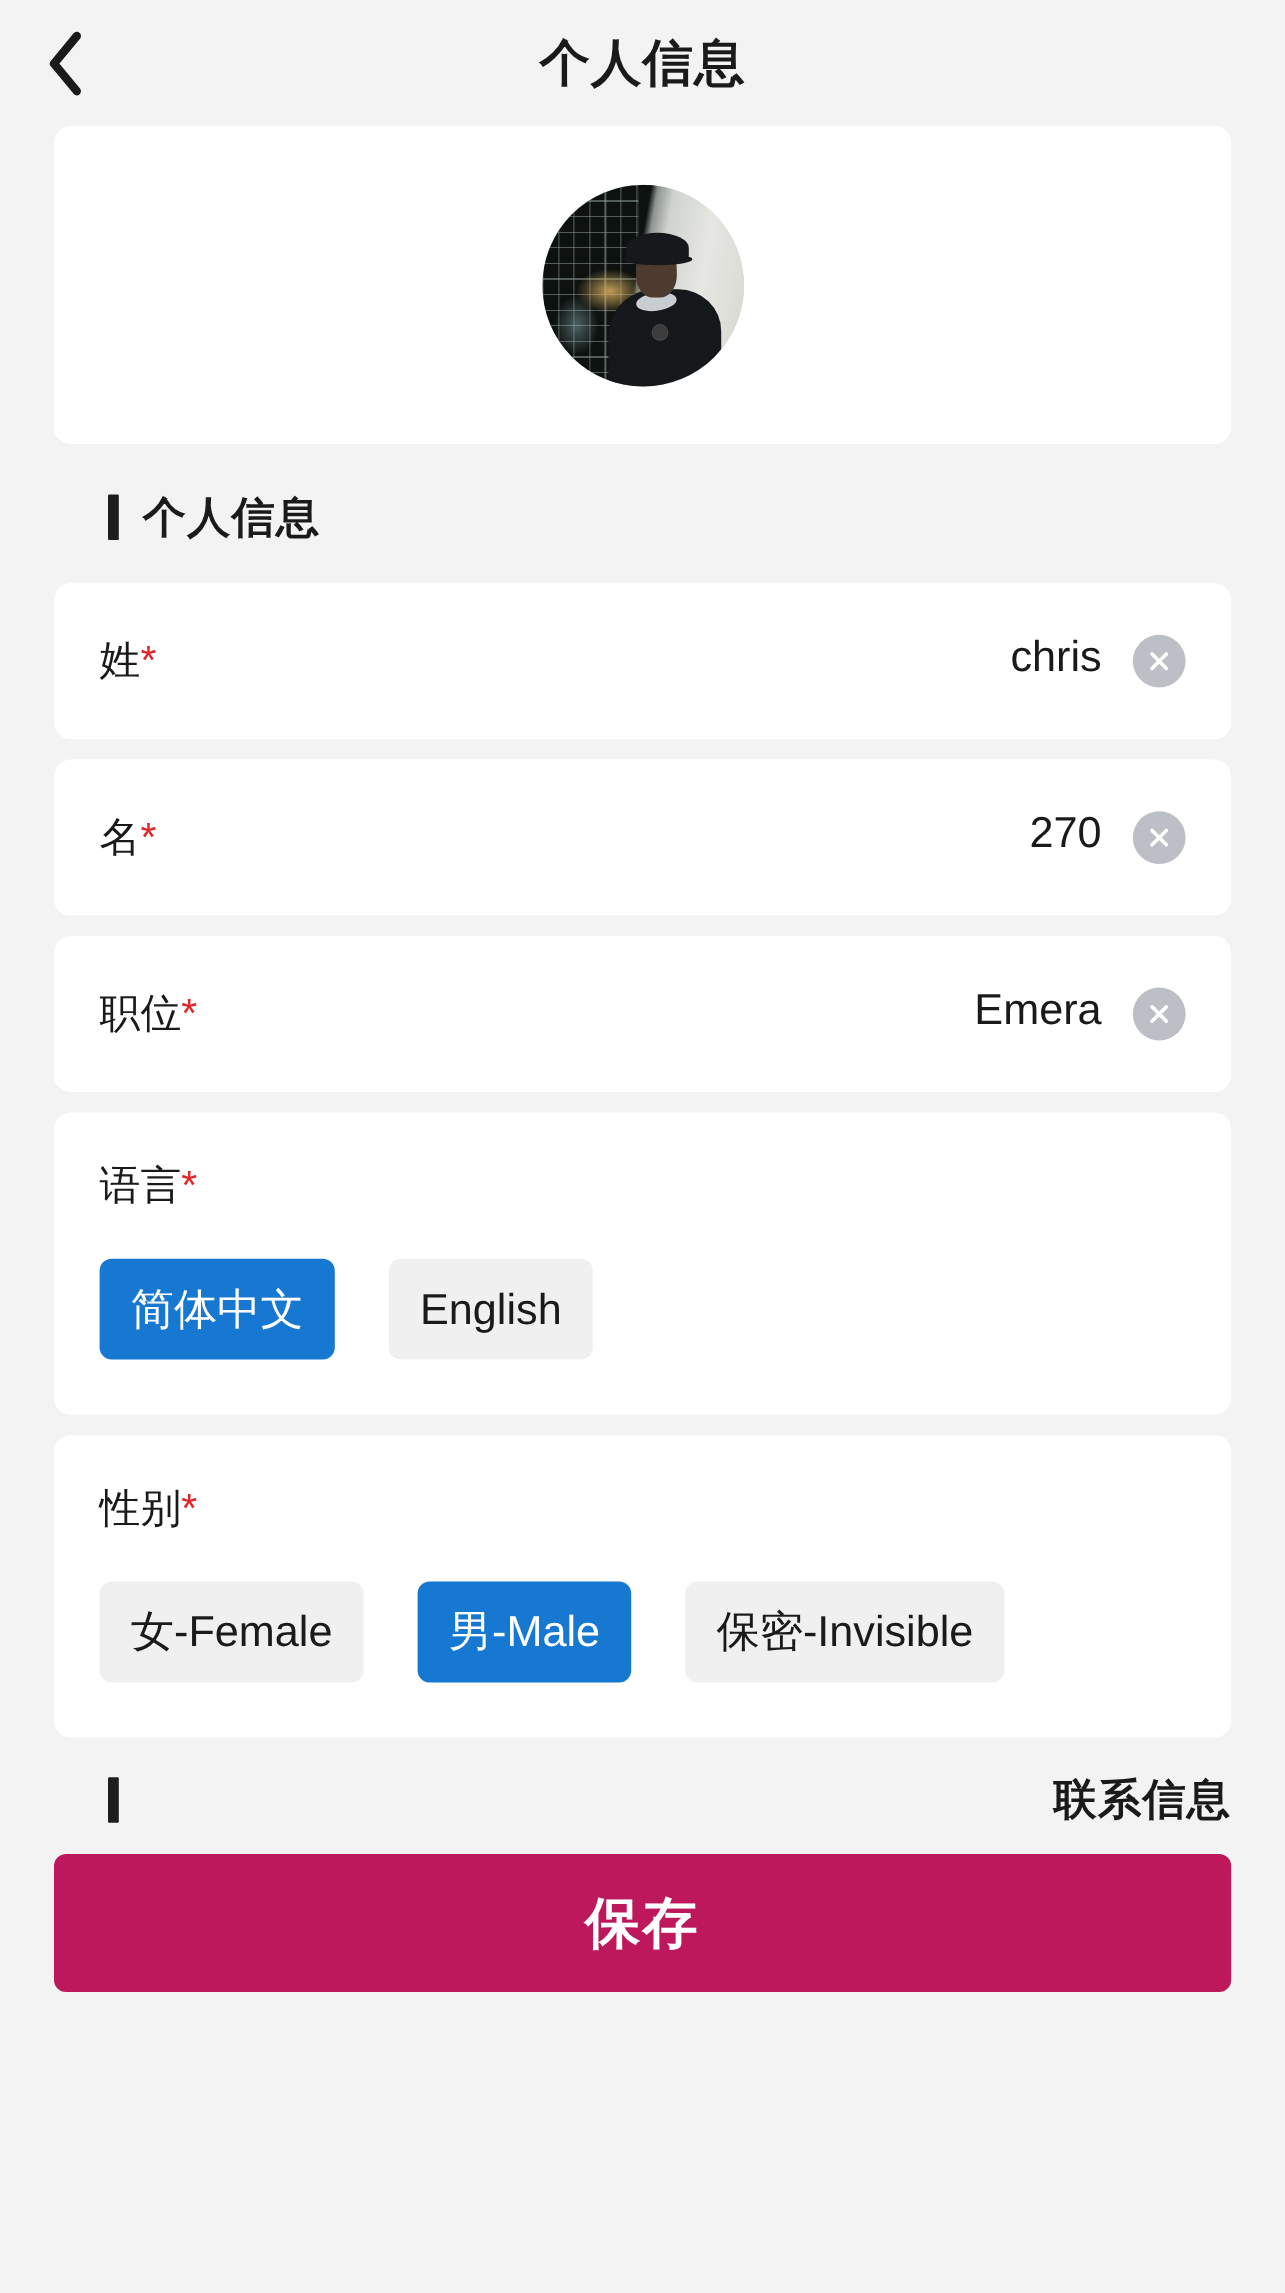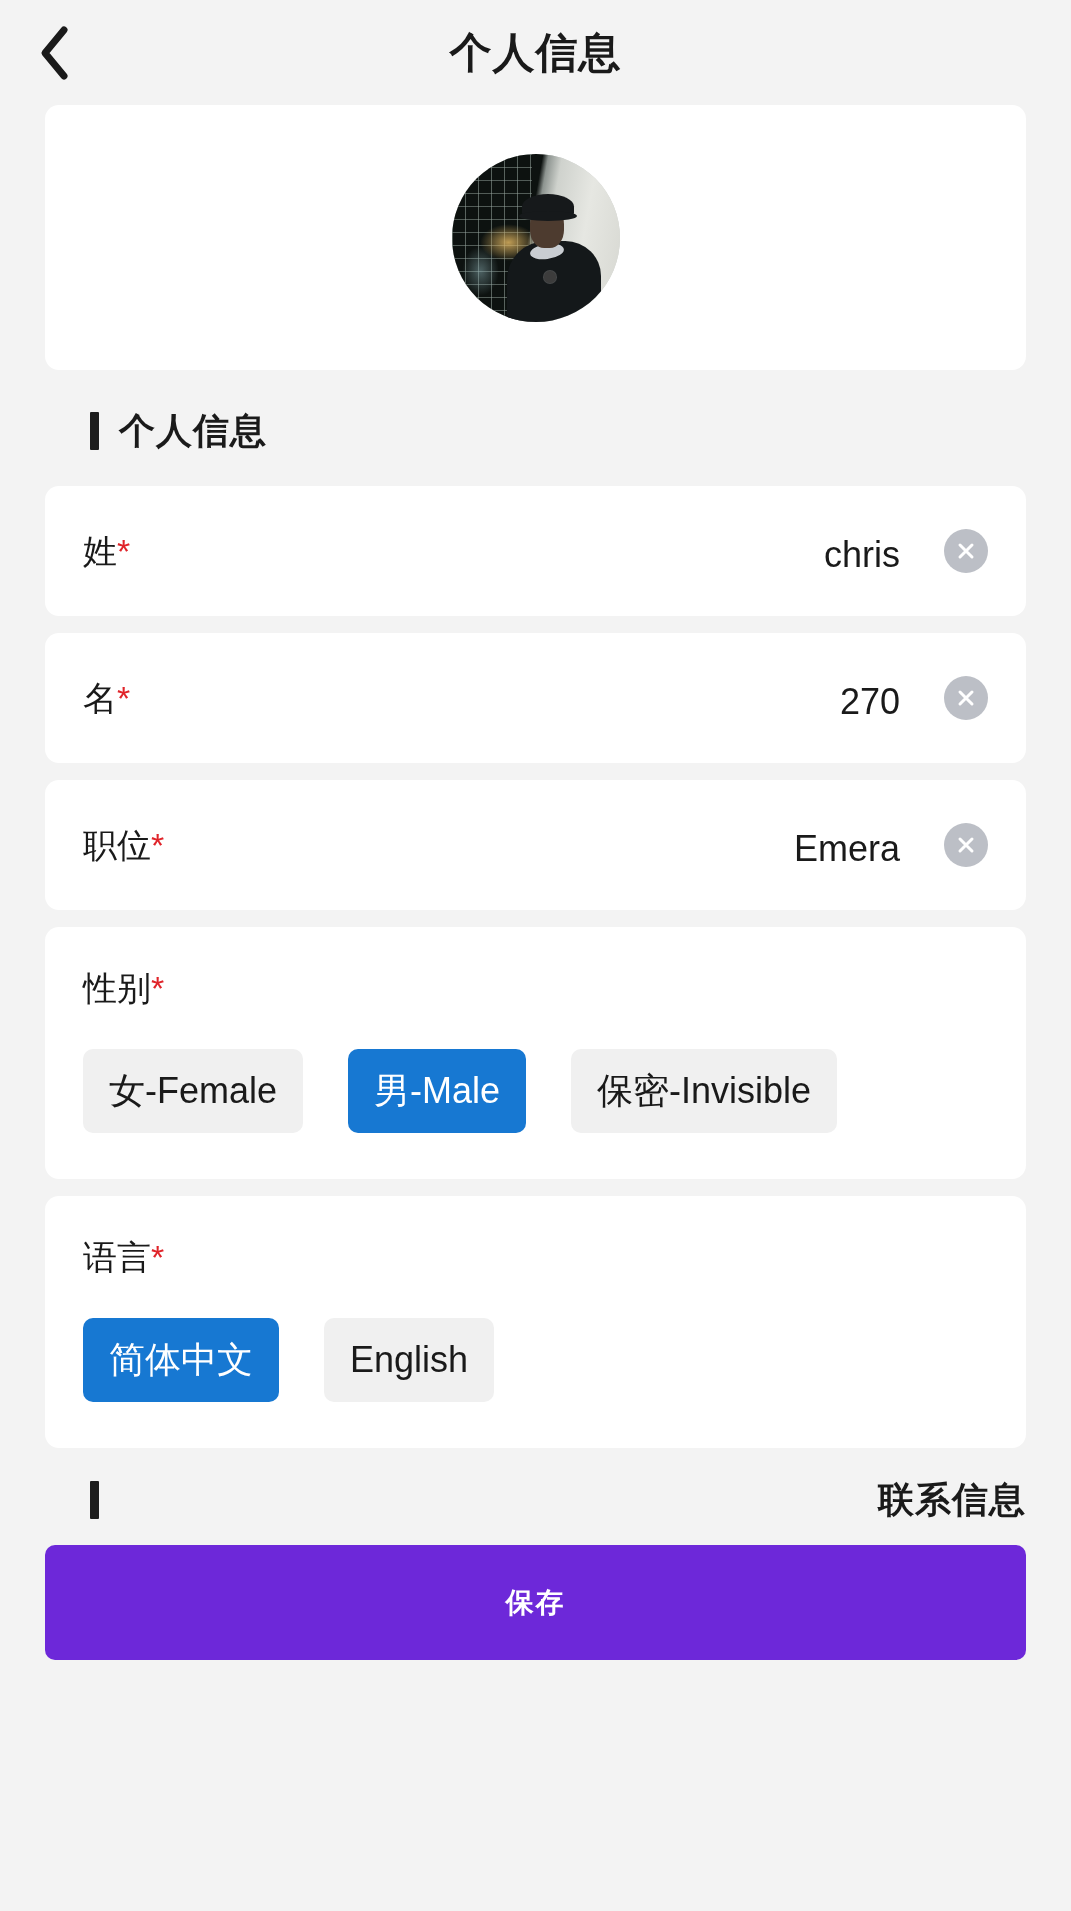--- a/index.html
+++ b/index.html
@@ -175,22 +175,22 @@
   }
   .field-label {
     font-size: 34px;
     color: #1a1a1a;
     line-height: 1;
     white-space: nowrap;
   }
   .req { color: #e0242a; font-size: 34px; }
   .field-right {
     display: flex;
-    align-items: flex-end;
-    gap: 44px;
+    align-items: flex-start;
+    gap: 26px;
   }
   .field-value {
     font-size: 36px;
     color: #1a1a1a;
     line-height: 1;
     text-align: right;
   }
   .clear-btn {
     width: 44px;
     height: 44px;
@@ -241,26 +241,26 @@
     position: absolute;
     left: 0;
     right: 0;
     bottom: 0;
     padding: 0 45px 48px;
     background: #f3f3f3;
   }
   .save-btn {
     width: 100%;
     height: 115px;
-    background: #6d28d9;
+    background: #be185d;
     color: #ffffff;
     border: none;
     border-radius: 10px;
     font-family: "Liberation Sans", "DejaVu Sans", sans-serif;
-    font-size: 28px;
+    font-size: 46px;
     font-weight: 700;
     letter-spacing: 2px;
     cursor: pointer;
   }
 </style>
 </head>
 <body>
 
 <div class="screen">
 
@@ -340,39 +340,39 @@
             <svg width="24" height="24" viewBox="0 0 24 24" fill="none">
               <path d="M6 6 L18 18 M18 6 L6 18" stroke="#ffffff" stroke-width="3" stroke-linecap="round"></path>
             </svg>
           </span>
         </div>
       </div>
     </div>
 
     <div class="choice-card">
       <div class="choice-label">
+        <span>语言</span><span class="req">*</span>
+      </div>
+      <div class="pill-row">
+        <div class="pill selected">简体中文</div>
+        <div class="pill">English</div>
+      </div>
+    </div>
+
+    <div class="choice-card">
+      <div class="choice-label">
         <span>性别</span><span class="req">*</span>
       </div>
       <div class="pill-row">
         <div class="pill">女-Female</div>
         <div class="pill selected">男-Male</div>
         <div class="pill">保密-Invisible</div>
       </div>
     </div>
 
-    <div class="choice-card">
-      <div class="choice-label">
-        <span>语言</span><span class="req">*</span>
-      </div>
-      <div class="pill-row">
-        <div class="pill selected">简体中文</div>
-        <div class="pill">English</div>
-      </div>
-    </div>
-
     <div class="section-head tight" style="margin-top:33px;justify-content:space-between;">
       <div class="section-bar"></div>
       <div class="section-title">联系信息</div>
     </div>
 
   </div>
 
   <div class="save-wrap">
     <button class="save-btn">保存</button>
   </div>

